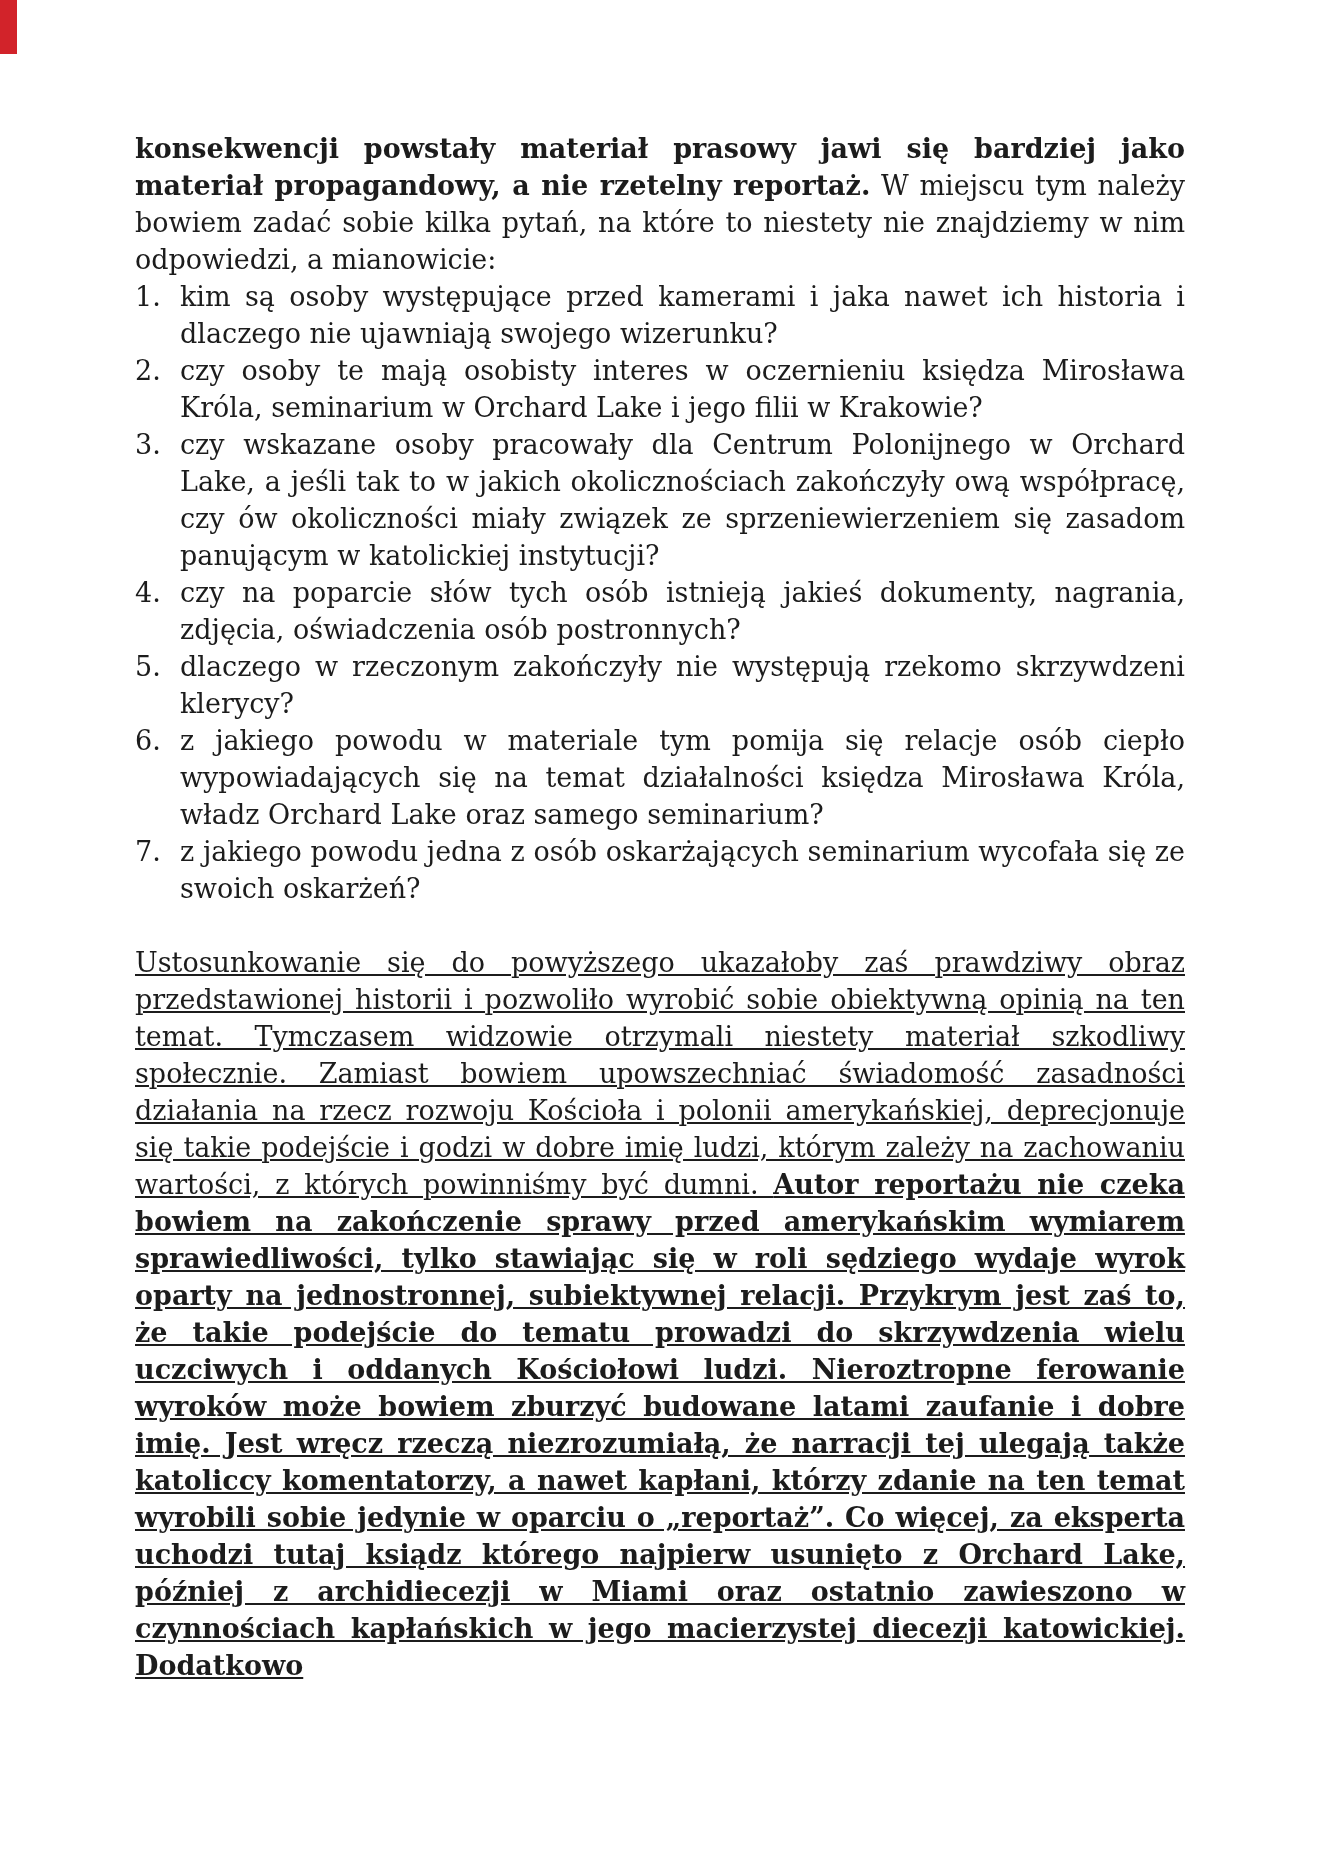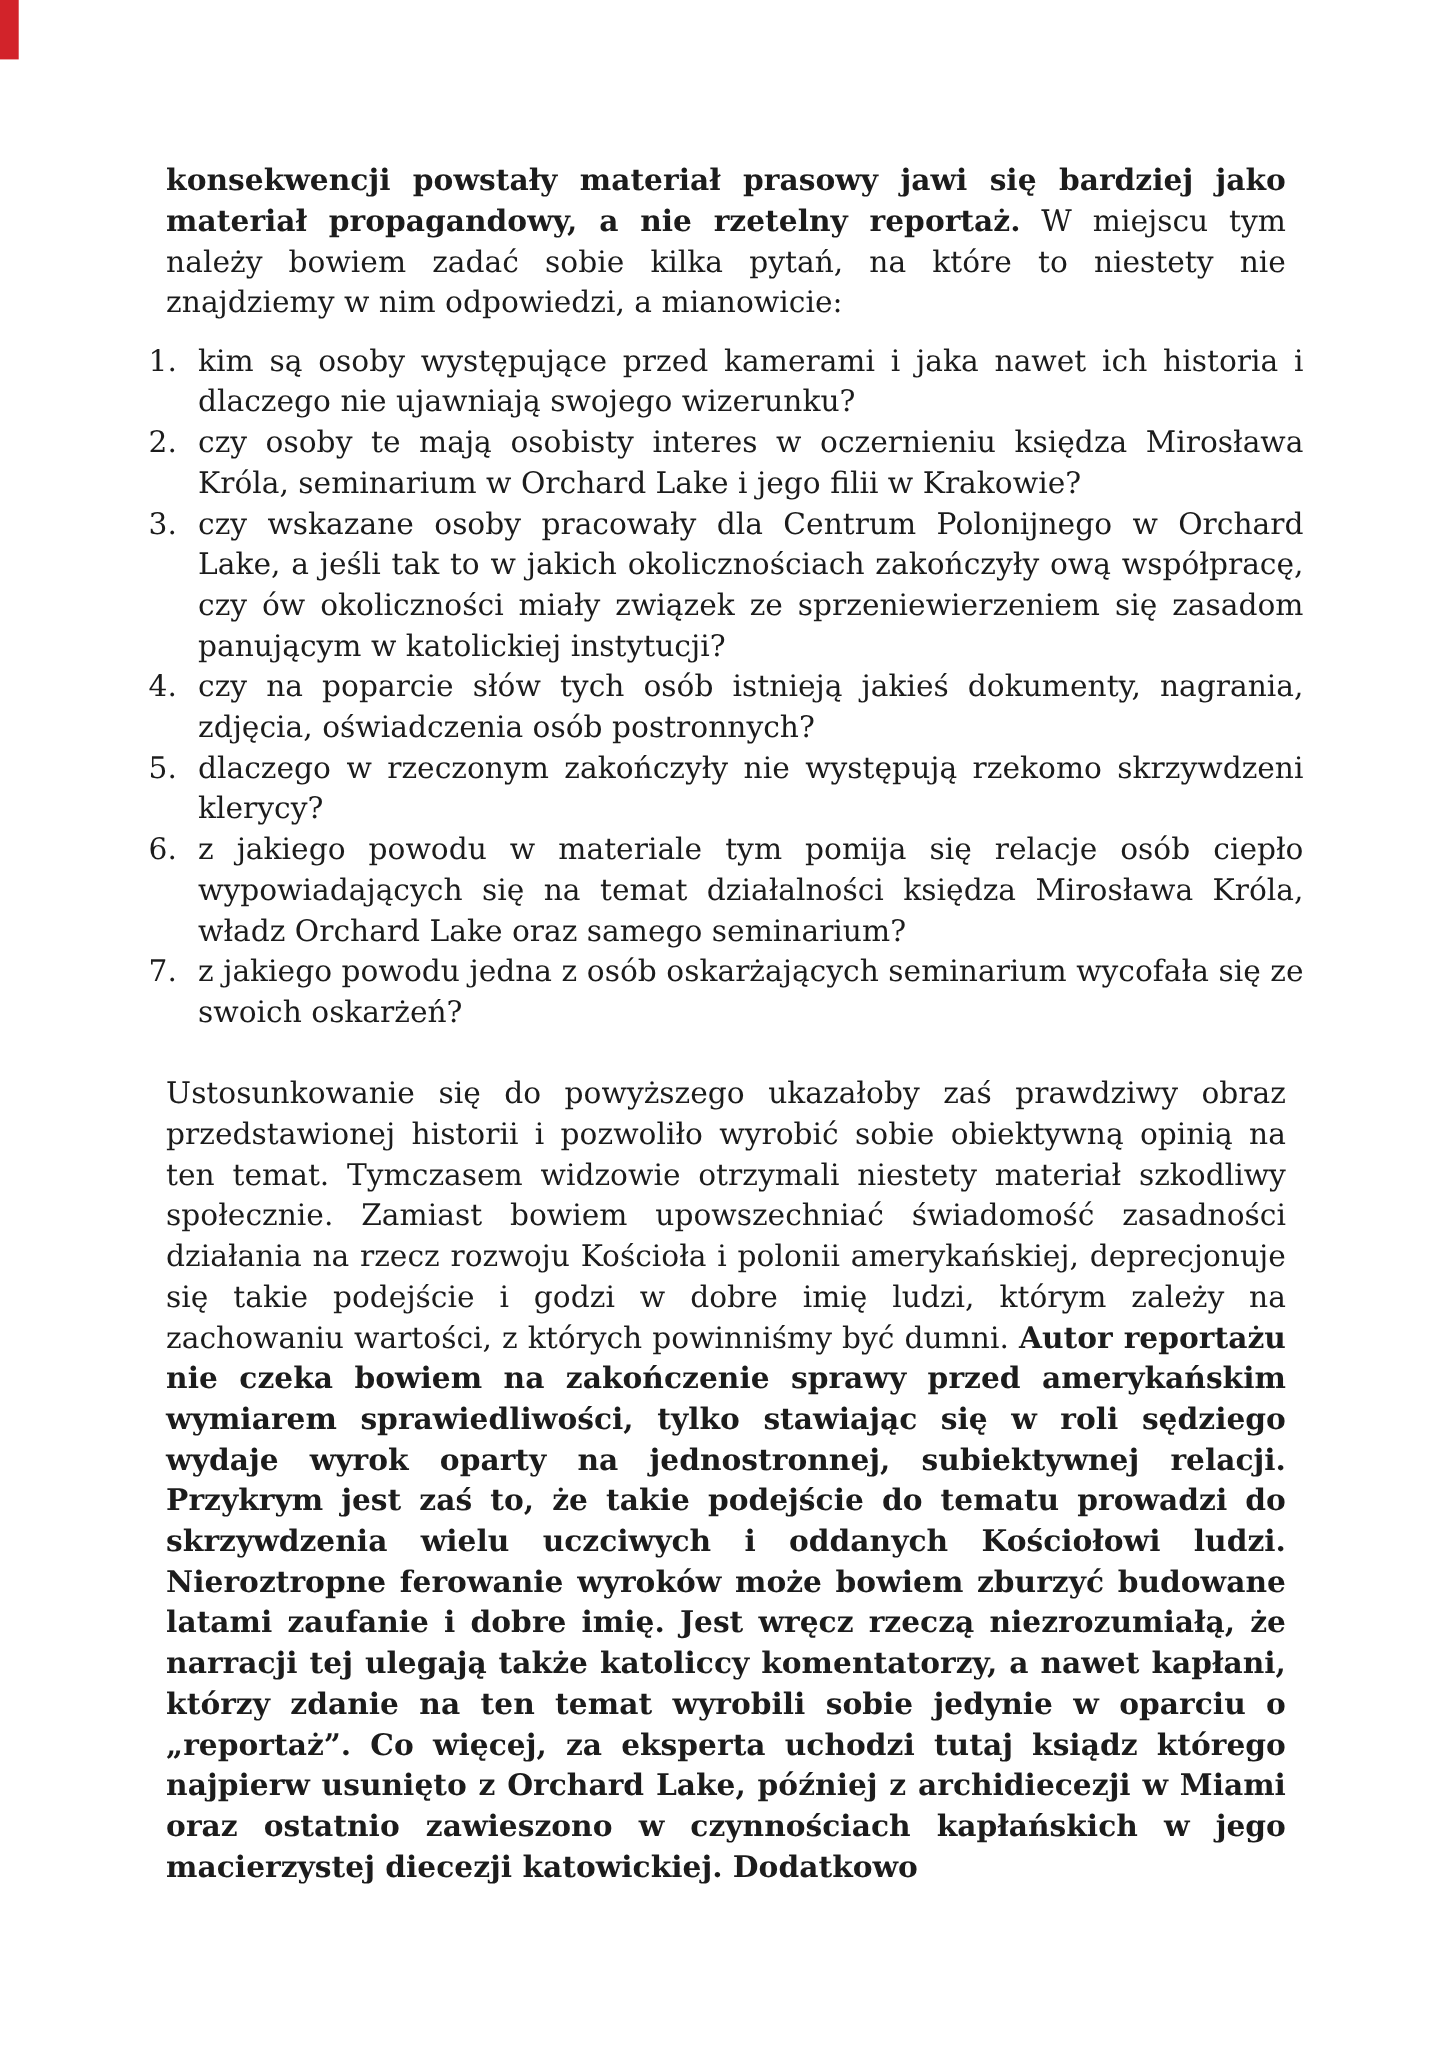--- a/index.html
+++ b/index.html
@@ -29,21 +29,21 @@
     left: 135px;
     top: 130px;
     width: 1050px;
     font-size: 27px;
     line-height: 37px;
     text-align: justify;
     hyphens: none;
     -webkit-hyphens: none;
   }
   p {
-    margin: 16px;
+    margin: 0;
     padding: 0;
   }
   .b { font-weight: 700; }
   .questions-list {
     margin: 0;
     padding: 0;
     list-style: none;
   }
   .q-item {
     display: flex;
@@ -52,20 +52,21 @@
   .q-num {
     flex: 0 0 45px;
     text-align: left;
   }
   .q-text {
     flex: 1 1 auto;
     text-align: justify;
   }
   .closing-paragraph {
     margin-top: 37px;
+    text-decoration: underline;
   }
 </style>
 </head>
 <body style="color: rgb(28, 28, 28); background: rgb(255, 255, 255);">
 
 <div class="red-mark" style="background: rgb(210, 35, 42);"></div>
 
 <div class="page-content">
 
   <p><span class="b">konsekwencji powstały materiał prasowy jawi się bardziej jako materiał propagandowy, a nie rzetelny reportaż.</span><span> W miejscu tym należy bowiem zadać sobie kilka pytań, na które to niestety nie znajdziemy w nim odpowiedzi, a mianowicie:</span></p>

